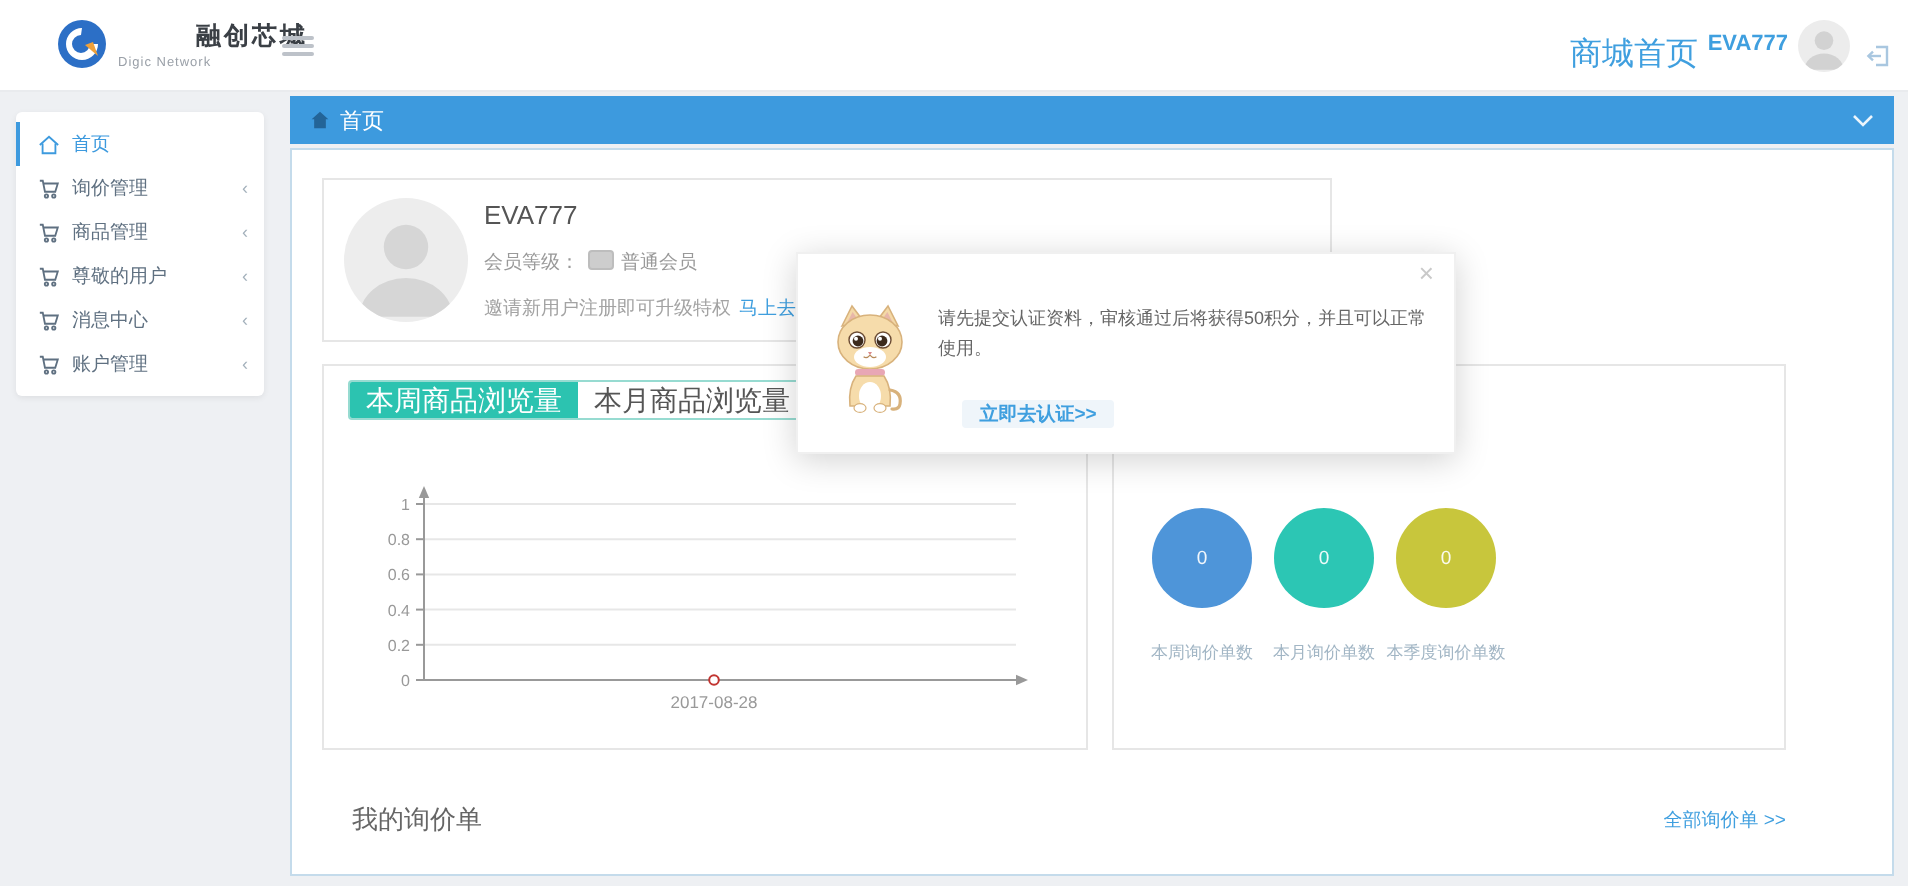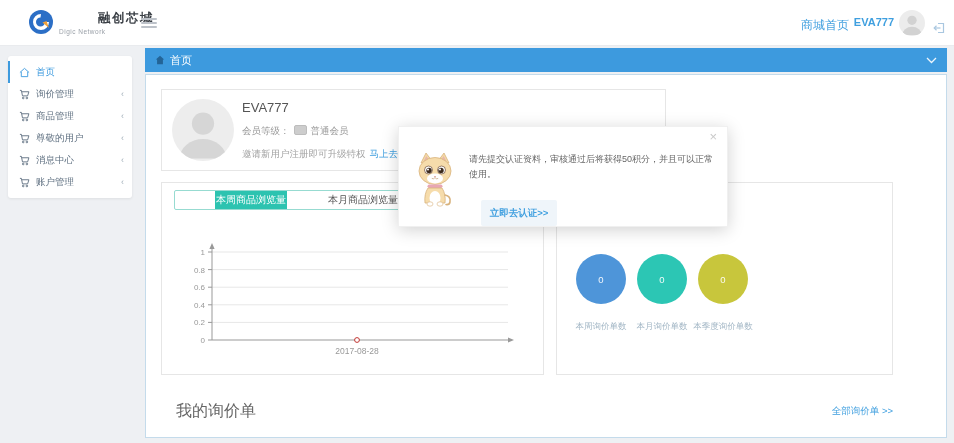--- a/index.html
+++ b/index.html
@@ -6,21 +6,21 @@
   body { font-family:"Liberation Sans","DejaVu Sans",sans-serif; background:#dfe3e8; }
   .screen { position:relative; width:954px; height:443px; background:#eef0f3; overflow:hidden; }
 
   
   .header { position:absolute; left:0; top:0; width:954px; height:46px; background:#fff; border-bottom:1px solid #e9ebee; }
   .logo { position:absolute; left:28px; top:9px; display:flex; align-items:center; gap:5px; }
   .logo-text .t1 { font-size:12.5px; font-weight:bold; color:#3a3f45; letter-spacing:1.5px;margin-left:39px; }
   .logo-text .t2 { font-size:6.5px; color:#9aa0a8; letter-spacing:.5px; margin-top:1px; }
   .hamburger { position:absolute; left:141px; top:18px; width:16px; cursor:pointer; }
   .hamburger span { display:block; height:2px; background:#bdc2c9; margin-bottom:2px; border-radius:1px; }
-  .hdr-link { position:absolute; top:17px; font-size:12px; color:var(--link-blue,#3f9fdf); text-decoration:none; cursor:pointer;margin-left:21px; }
+  .hdr-link { position:absolute; top:17px; font-size:16px; color:var(--link-blue,#3f9fdf); text-decoration:none; cursor:pointer;margin-left:21px; }
   .hdr-user { position:absolute; top:16px; font-size:11px; font-weight:bold; color:var(--link-blue,#3f9fdf); cursor:pointer; }
   .avatar-sm { position:absolute; right:29px; top:10px; width:26px; height:26px; border-radius:50%; background:#ececec; overflow:hidden; cursor:pointer; }
   .logout { position:absolute; right:8px; top:21px; width:14px; height:14px; cursor:pointer; }
 
   
   .sidebar { position:absolute; left:8px; top:56px; width:124px; background:#fff; border-radius:3px; box-shadow:0 1px 3px rgba(0,0,0,.07); padding:5px 0; }
   .side-item { height:22px; display:flex; align-items:center; gap:6px; padding:0 8px 0 9px; font-size:9.5px; color:#5f7081; border-left:2px solid transparent; cursor:pointer; }
   .side-item svg { flex:0 0 auto; }
   .side-item.active { border-left-color:var(--accent-blue,#3d9ade); color:var(--accent-blue,#3d9ade); }
   .side-item .chev { margin-left:auto; color:#a3b0bb; font-size:9px; }
@@ -37,40 +37,40 @@
   .p-level { position:absolute; left:80px; top:35px; font-size:9.5px; color:#999; display:flex; align-items:flex-start; gap:4px; }
   .badge { display:inline-block; width:13px; height:10px; background:#cdcdcd; border-radius:2px; border:1px solid #bdbdbd; }
   .p-invite { position:absolute; left:80px; top:58px; font-size:9.5px; color:#a3a3a3; }
   .p-invite a { color:var(--link-blue,#3f9fdf); text-decoration:none; margin-left:4px; cursor:pointer; }
 
   .announcement-card { left:528px; top:14px; width:219px; height:82px; }
   .ann-title { padding:14px 0 0 16px; font-size:10.5px; color:#6b6b6b; }
 
   .chart-card { left:15px; top:107px; width:383px; height:193px; }
   .tabs { position:absolute; left:12px; top:7px; display:inline-flex; border:1px solid #97dbd1; border-radius:2px; overflow:hidden; }
-  .tab { padding:0 1px; height:18px; line-height:18px; font-size:10px; color:#555; background:#fff; cursor:pointer; white-space:nowrap;margin-left:40px; }
+  .tab { padding:0 8px; height:18px; line-height:18px; font-size:14px; color:#555; background:#fff; cursor:pointer; white-space:nowrap; }
   .tab.active { background:var(--teal,#2cc3b0); color:#fff; }
   #chart { position:absolute; left:2px; top:57px; }
 
   .stats-card { left:410px; top:107px; width:337px; height:193px; }
   .stats-row { position:absolute; left:15px; top:71px; display:flex; gap:3px; }
   .stat { width:58px; display:flex; flex-direction:column; align-items:center; }
   .stat .circle { width:50px; height:50px; border-radius:50%; display:flex; align-items:center; justify-content:center; color:rgba(255,255,255,.92); font-size:9.5px; }
   .stat .slabel { margin-top:17px; font-size:8.5px; color:#a2b6c5; white-space:nowrap; }
 
   .inquiry-row { position:absolute; left:30px; right:53px; top:326px; display:flex; justify-content:space-between; align-items:center; }
-  .inq-title { font-size:16px; color:#666; }
+  .inq-title { font-size:13px; color:#666; }
   .inq-all { font-size:9.5px; color:var(--link-blue,#3f9fdf); text-decoration:none; cursor:pointer; }
 
   
   .modal { position:absolute; left:398px; top:126px; width:330px; height:101px; background:#fff; box-shadow:0 3px 16px rgba(0,0,0,.18); border:1px solid #f0f0f0; z-index:10; }
   .modal .close { position:absolute; right:10px; top:3px; color:#c9c9c9; font-size:13px; cursor:pointer; line-height:1; }
   .modal .cat { position:absolute; left:13px; top:24px; }
   .modal .mtext { position:absolute; left:70px; top:25px; width:252px; font-size:9px; color:#666; line-height:15px; }
-  .verify-btn { position:absolute; left:82px; top:73px; width:76px; height:26px; background:#eff5fa; border:none; border-radius:2px; color:var(--link-blue,#3f9fdf); font-size:9.5px; font-weight:bold; cursor:pointer; font-family:inherit; }
+  .verify-btn { position:absolute; left:82px; top:73px; width:76px; height:14px; background:#eff5fa; border:none; border-radius:2px; color:var(--link-blue,#3f9fdf); font-size:9.5px; font-weight:bold; cursor:pointer; font-family:inherit; }
 </style>
 </head>
 <body>
 
 <div class="screen">
 
   <div class="header">
     <div class="logo">
       <span style="display:flex;">
         <svg width="26" height="26" viewBox="0 0 26 26">

